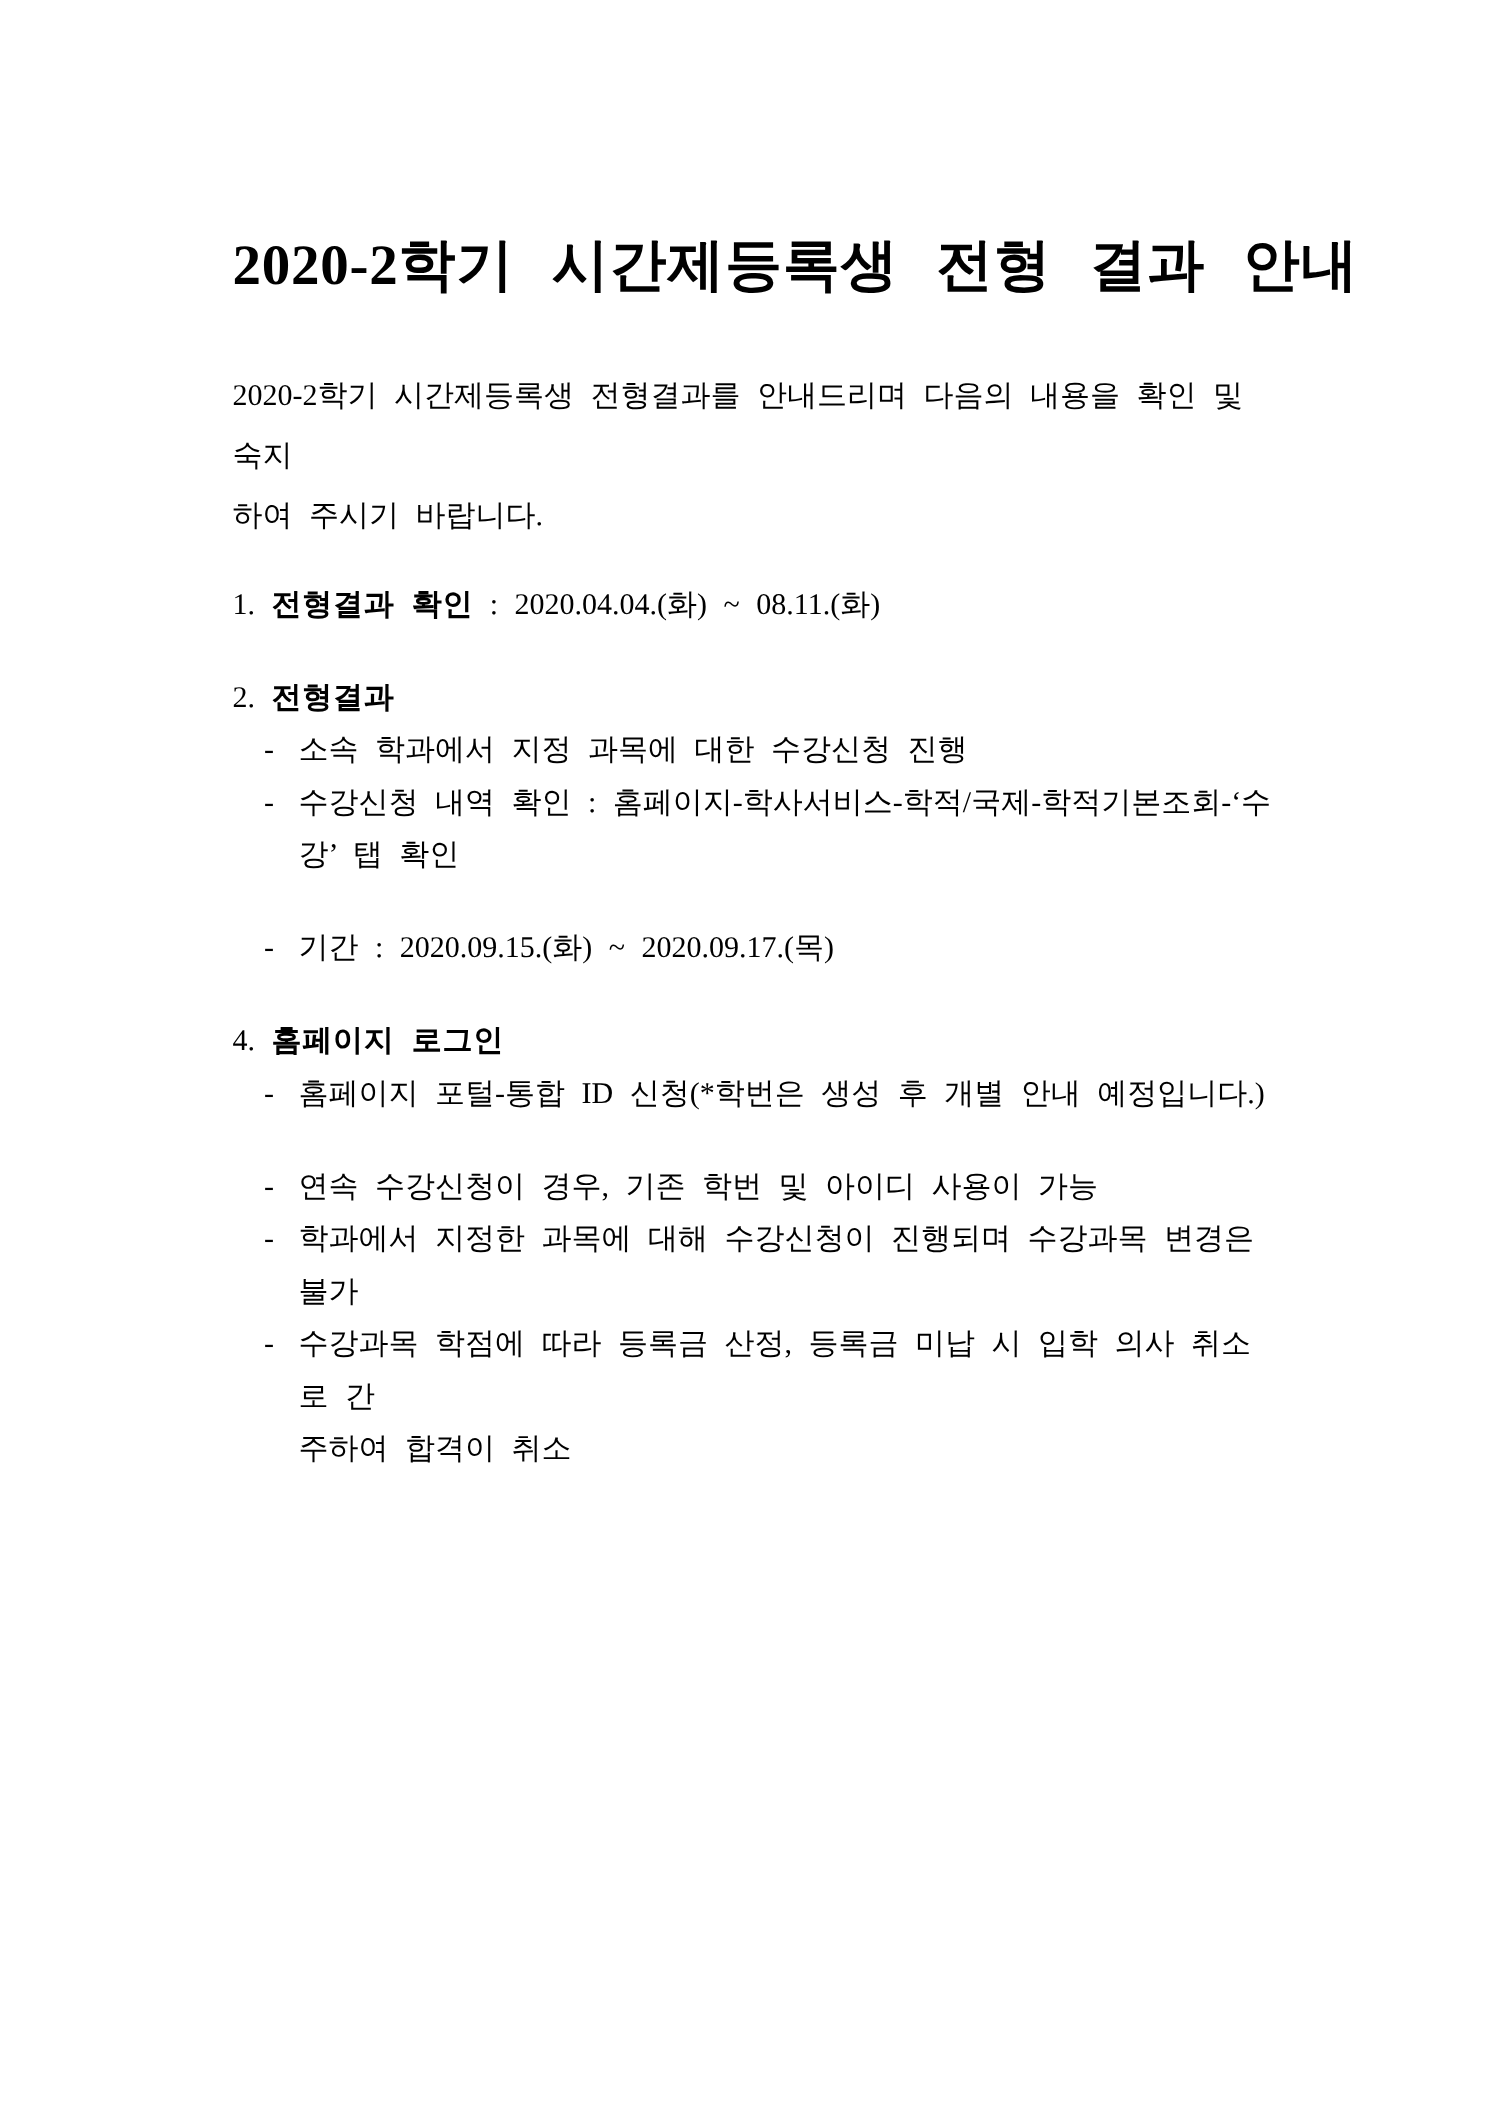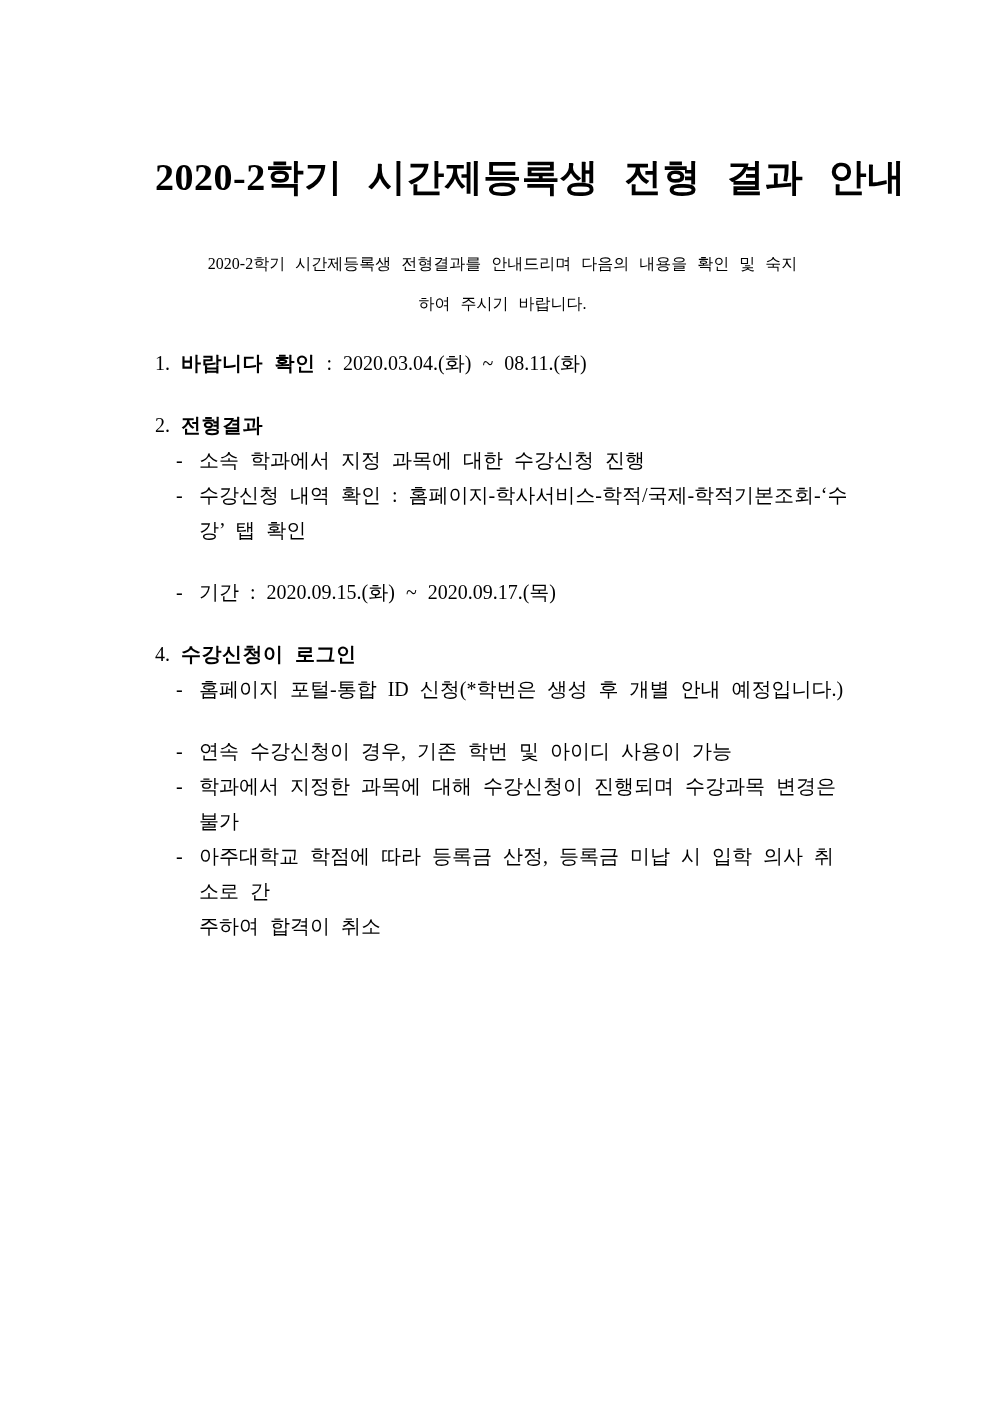--- a/index.html
+++ b/index.html
@@ -24,25 +24,24 @@
     font-size: 38px;
     line-height: 54px;
     font-weight: bold;
     text-align: center;
     word-spacing: 0.40em;
     letter-spacing: 0.5px;
     white-space: nowrap;
   }
   .intro {
     margin: 40px 0 0 0;
-    font-size: 16px;
+    font-size: 20px;
     line-height: 40px;
     word-spacing: 6px;
     white-space: pre-wrap;
-    text-align: center;
   }
   .sec {
     margin-top: 27px;
     font-size: 20px;
     line-height: 35px;
   }
   .sec:first-of-type { margin-top: 22px; }
   .sec-head { word-spacing: 6px; }
   .sec-num { margin-right: 11px; }
   .sec-heading { font-weight: bold; letter-spacing: 0.5px; }
@@ -66,21 +65,21 @@
 
 <div class="page">
 
   <h1 class="doc-title">2020-2학기 시간제등록생 전형 결과 안내</h1>
 
   <p class="intro">2020-2학기 시간제등록생 전형결과를 안내드리며 다음의 내용을 확인 및 숙지
 하여 주시기 바랍니다.</p>
 
   <div class="sec">
     <div class="sec-head">
-      <span class="sec-num">1.</span><span class="sec-heading">바랍니다 확인</span><span class="sec-suffix"> : 2020.03.04.(화) ~ 08.11.(화)</span>
+      <span class="sec-num">1.</span><span class="sec-heading">전형결과 확인</span><span class="sec-suffix"> : 2020.04.04.(화) ~ 08.11.(화)</span>
     </div>
   </div>
 
   <div class="sec">
     <div class="sec-head">
       <span class="sec-num">2.</span><span class="sec-heading">전형결과</span>
     </div>
     <div class="bullet">
       <span class="dash">-</span>
       <span class="btext">소속 학과에서 지정 과목에 대한 수강신청 진행</span>
@@ -94,37 +93,37 @@
 
   <div class="sec">
     <div class="bullet">
       <span class="dash">-</span>
       <span class="btext">기간 : 2020.09.15.(화) ~ 2020.09.17.(목)</span>
     </div>
   </div>
 
   <div class="sec">
     <div class="sec-head">
-      <span class="sec-num">4.</span><span class="sec-heading">수강신청이 로그인</span>
+      <span class="sec-num">4.</span><span class="sec-heading">홈페이지 로그인</span>
     </div>
     <div class="bullet">
       <span class="dash">-</span>
       <span class="btext">홈페이지 포털-통합 ID 신청(*학번은 생성 후 개별 안내 예정입니다.)</span>
     </div>
   </div>
 
   <div class="sec">
     <div class="bullet">
       <span class="dash">-</span>
       <span class="btext">연속 수강신청이 경우, 기존 학번 및 아이디 사용이 가능</span>
     </div>
     <div class="bullet">
       <span class="dash">-</span>
       <span class="btext">학과에서 지정한 과목에 대해 수강신청이 진행되며 수강과목 변경은 불가</span>
     </div>
     <div class="bullet">
       <span class="dash">-</span>
-      <span class="btext">아주대학교 학점에 따라 등록금 산정, 등록금 미납 시 입학 의사 취소로 간
+      <span class="btext">수강과목 학점에 따라 등록금 산정, 등록금 미납 시 입학 의사 취소로 간
 주하여 합격이 취소</span>
     </div>
   </div>
 
 </div>
 
 </body></html>

